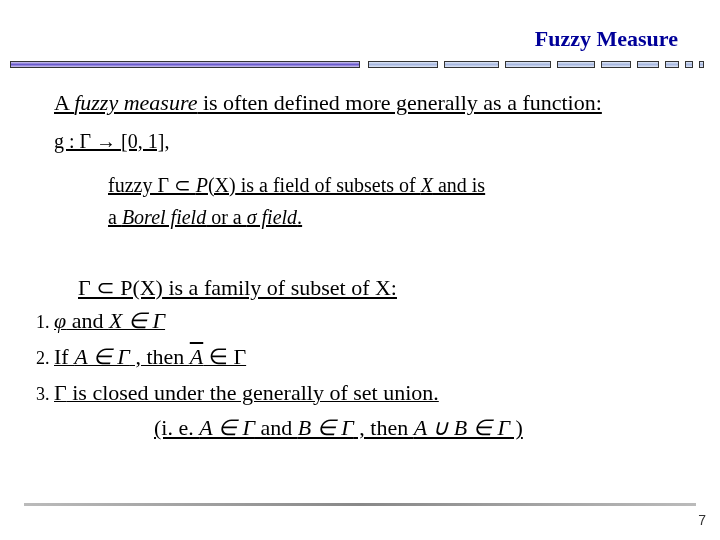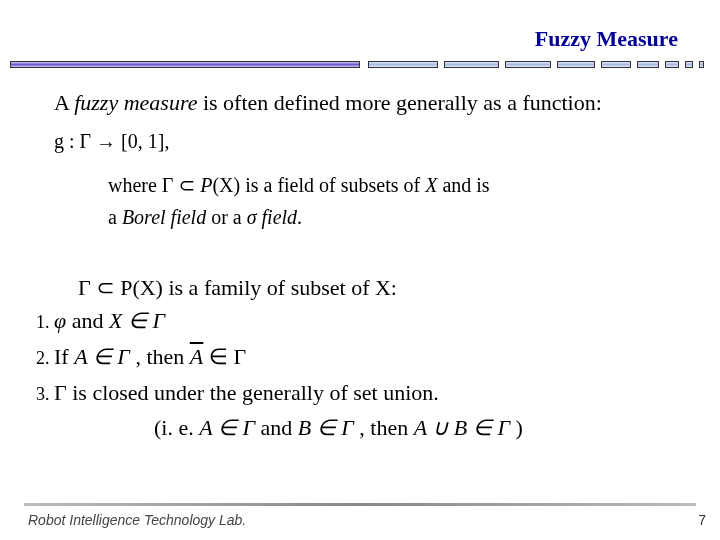--- a/index.html
+++ b/index.html
@@ -14,21 +14,21 @@
   .seg1 { left: 368px; width: 70px; }
   .seg2 { left: 444px; width: 55px; }
   .seg3 { left: 505px; width: 46px; }
   .seg4 { left: 557px; width: 38px; }
   .seg5 { left: 601px; width: 30px; }
   .seg6 { left: 637px; width: 22px; }
   .seg7 { left: 665px; width: 14px; }
   .seg8 { left: 685px; width: 8px; }
   .seg9 { left: 699px; width: 5px; }
 
-  .content { position: absolute; top: 88px; left: 54px; right: 52px; font-size: 22px; line-height: 1.35; }
+  .content { position: absolute; top: 88px; left: 54px; right: 52px; font-size: 22px; line-height: 1.35; text-decoration: underline; }
   .italic { font-style: italic; }
 
   .math-block { margin-top: 10px; text-align: left; font-family: "Times New Roman", serif; font-size: 20px; }
   .math-desc { margin-top: 14px; font-size: 20px; padding-left: 54px; text-align: left; line-height: 1.6; }
 
   .def-sec { margin-top: 40px; }
   .def-indent { margin-left: 24px; margin-top: 4px; }
   ol.numlist { list-style: decimal; margin-top: 4px; }
   ol.numlist li { font-size: 18px; margin-bottom: 6px; }
   ol.numlist li .li-body { font-size: 22px; }
@@ -65,21 +65,21 @@
 
     <div>
       <span>A </span><span class="italic">fuzzy measure</span><span> is often defined more generally as a function:</span>
     </div>
 
     <div class="math-block">
       <span class="sym">g : Γ → [0, 1],</span>
     </div>
 
     <div class="math-desc">
-      <span>where Γ ⊂ </span><span class="italic">P</span><span>(X)</span><span> is a field of subsets of </span><span class="italic">X</span><span> and is</span>
+      <span>fuzzy Γ ⊂ </span><span class="italic">P</span><span>(X)</span><span> is a field of subsets of </span><span class="italic">X</span><span> and is</span>
       <br>
       <span>a </span><span class="italic">Borel field</span><span> or a </span><span class="italic">σ field</span><span>.</span>
     </div>
 
     <div class="def-sec">
       <div class="def-indent">
         <span class="sym">Γ ⊂ P(X)</span><span> is a family of subset of  X:</span>
       </div>
       <ol class="numlist">
         <li><span class="li-body">
@@ -93,16 +93,15 @@
         </span></li>
       </ol>
       <div class="ie-line">
         <span>(i. e.    </span><span class="sym italic">A ∈ Γ</span><span>   and  </span><span class="sym italic">B ∈ Γ</span><span> , then  </span><span class="sym italic">A ∪ B ∈ Γ</span><span> )</span>
       </div>
     </div>
 
   </div>
 
   <div class="footer-rule"></div>
-  <div class="footer-lab">Robot Intelligence Technology Lab.</div>
   <div class="page-num">7</div>
 
 </div>
 
 </body></html>

